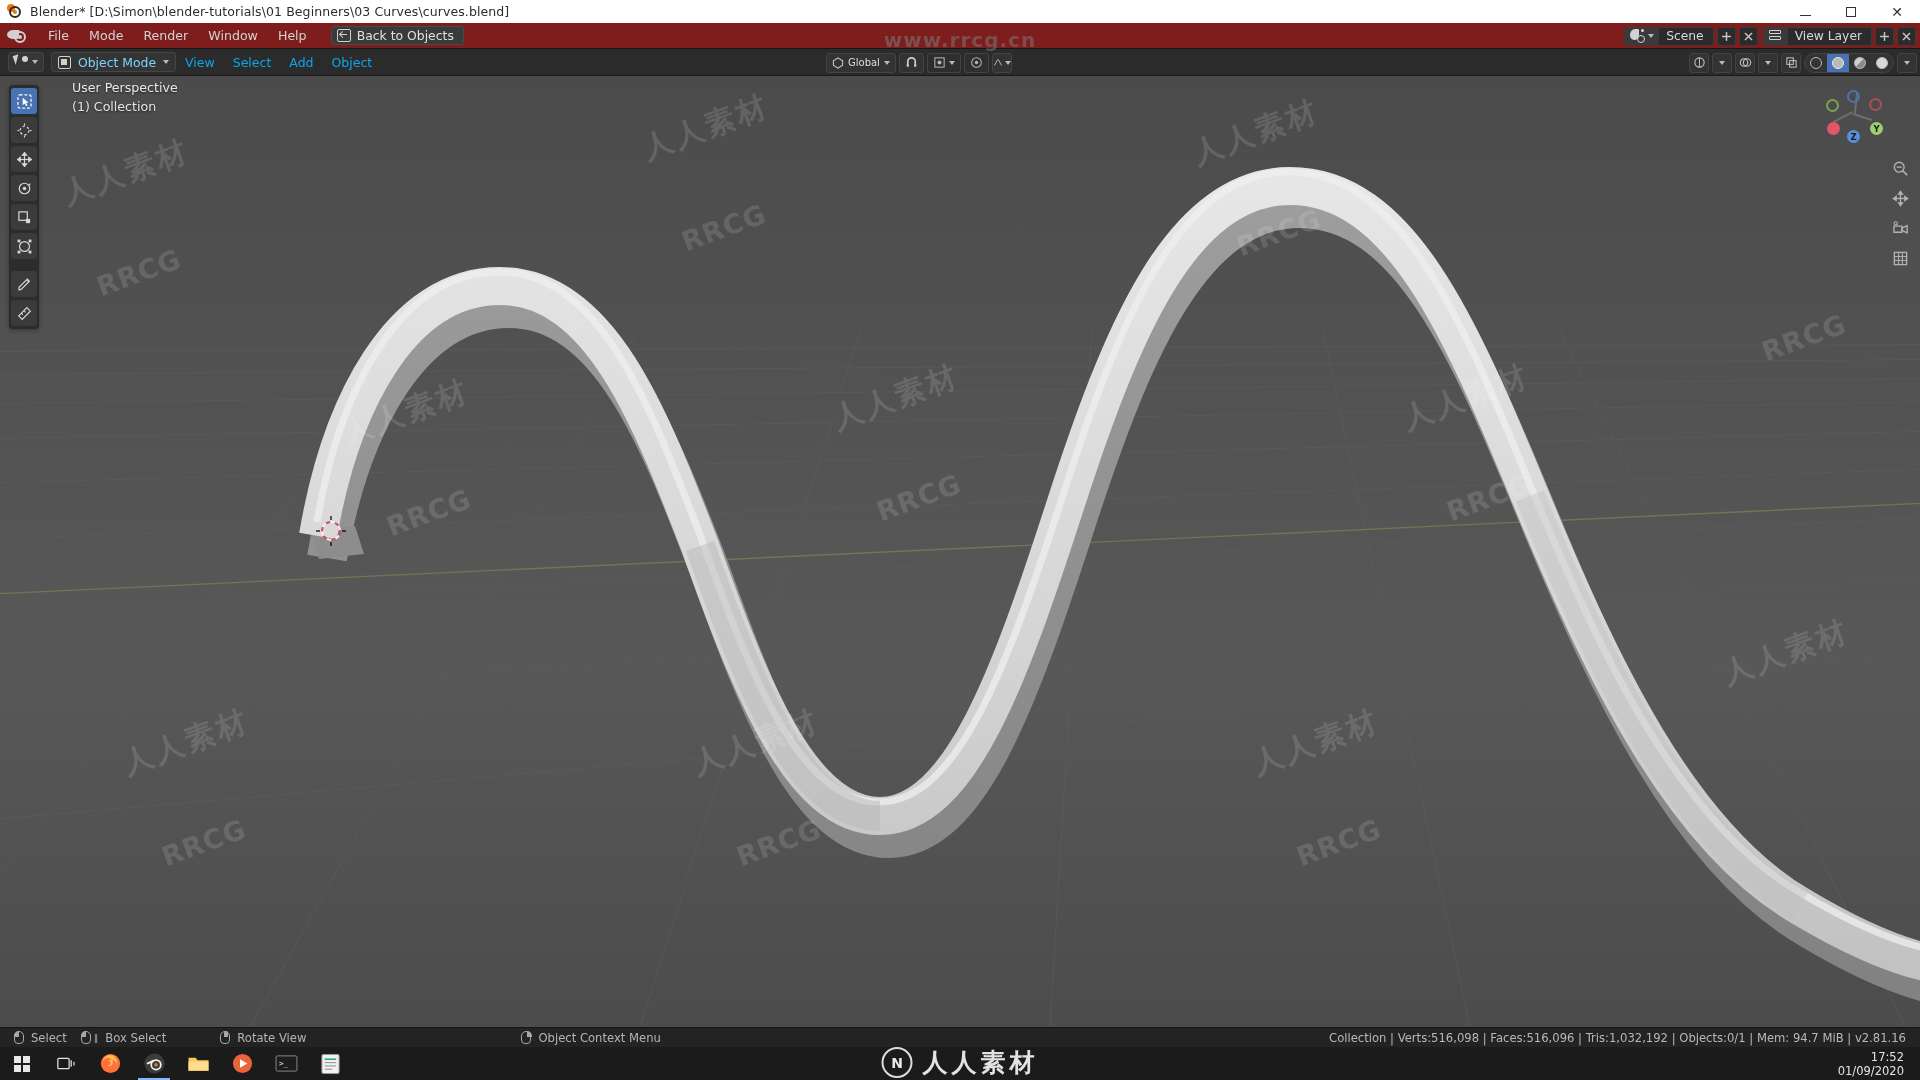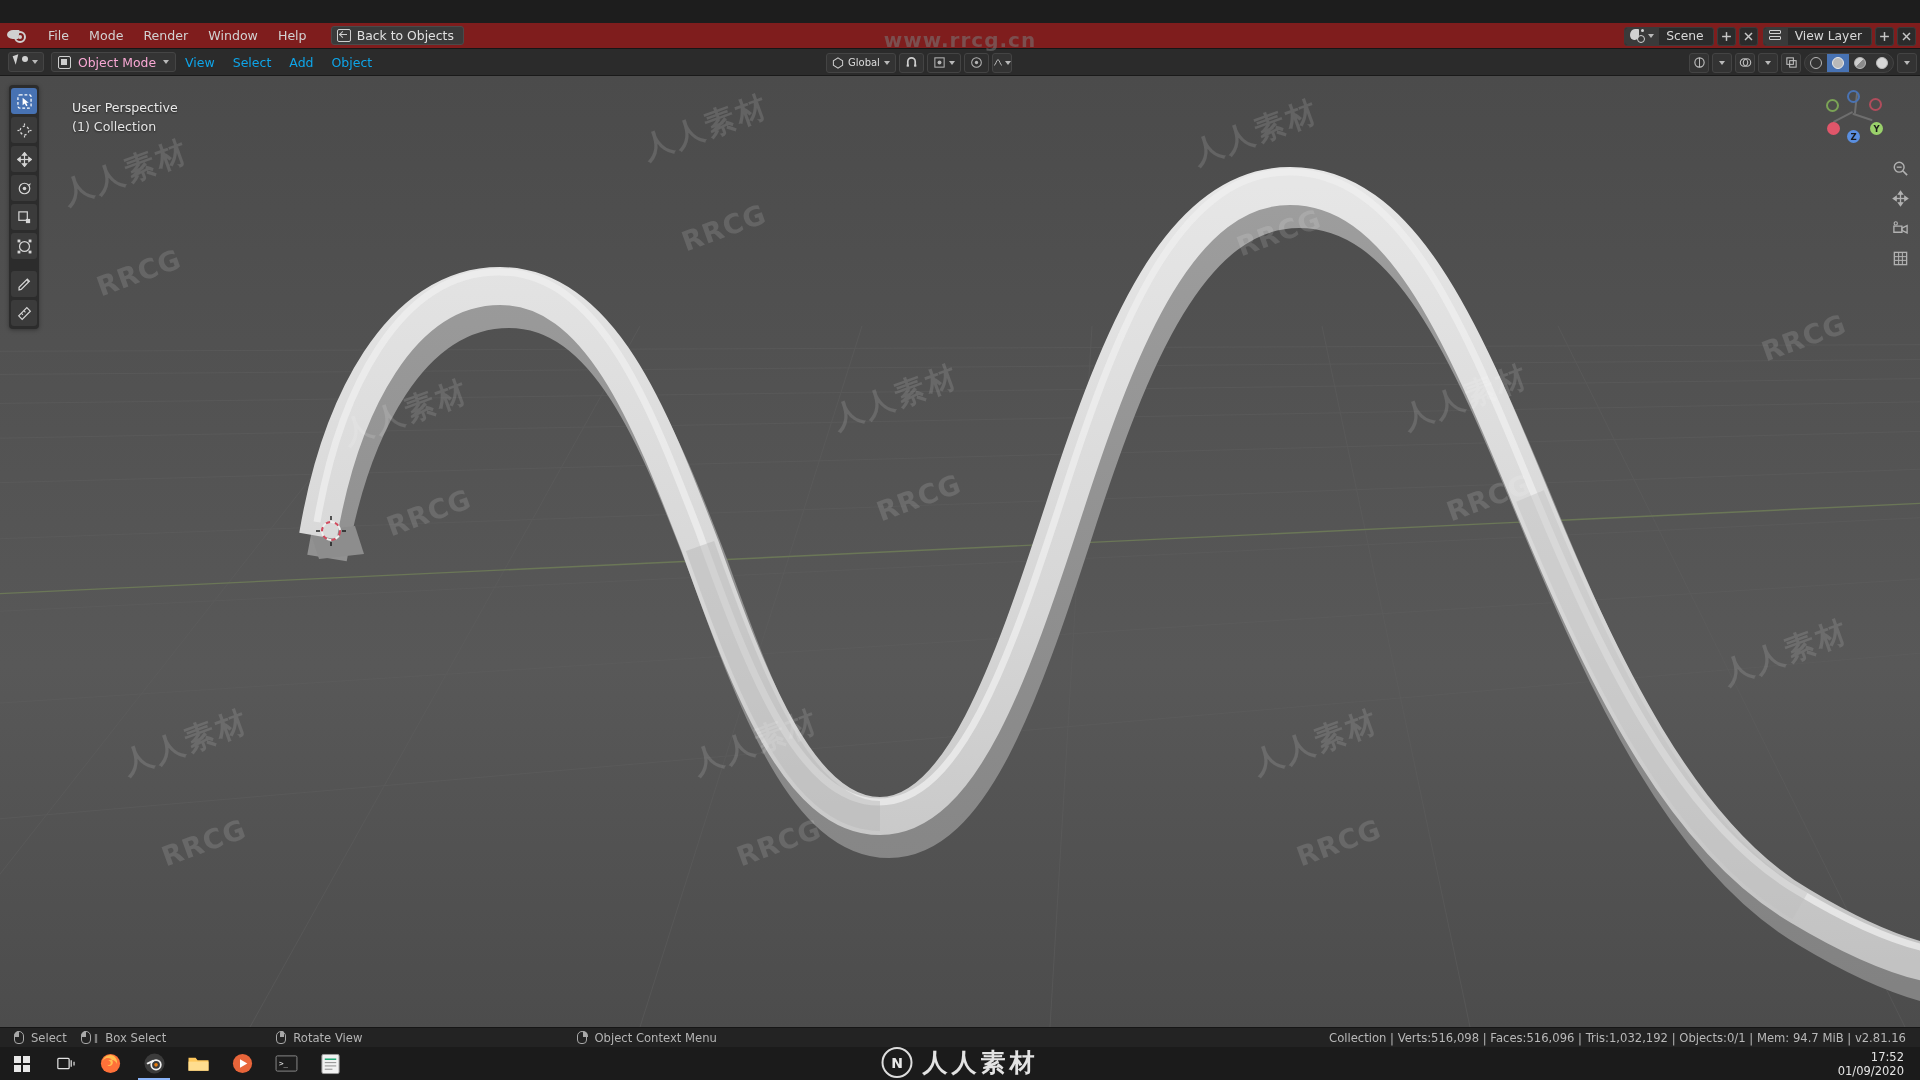--- a/index.html
+++ b/index.html
@@ -168,21 +168,21 @@
   }
   .cursor-glyph .cg-ball {
     position: absolute; right: 1px; top: 1px; width: 6px; height: 6px;
     border-radius: 50%; background: #d2d2d2;
   }
   .mode-select {
     display: flex; align-items: center; gap: 7px;
     background: #343434; border: 1px solid #454545; border-radius: 3px;
     height: 20px; padding: 0 6px; margin-left: 7px;
   }
-  .mode-select .ms-label { font-size: 12.4px; color: #f9a8d4; white-space: nowrap; }
+  .mode-select .ms-label { font-size: 12.4px; color: #7dd3fc; white-space: nowrap; }
   .cube-ico {
     width: 13px; height: 13px; border: 1.3px solid #cfcfcf; border-radius: 2px;
     position: relative; flex: none;
   }
   .cube-ico::after {
     content: ""; position: absolute; left: 2px; top: 2px;
     width: 6px; height: 6px; background: #cfcfcf;
   }
   .vp-menu { font-size: 12.5px; color: #0ea5e9; padding: 3px 9px; white-space: nowrap; }
 
@@ -229,21 +229,21 @@
   .shade-ball.mat i { background: linear-gradient(135deg,#cfcfcf 0 50%, #8a8a8a 50% 100%); }
   .shade-ball.rend i { background: #d8d8d8; }
 
   
   .viewport {
     position: absolute; top: 76px; left: 0; width: 1920px; height: 951px;
     background: linear-gradient(180deg, #4a4a4a 0%, #535353 46%, #575757 64%, #4e4e4e 100%);
     overflow: hidden;
   }
   .vp-overlay-text {
-    position: absolute; left: 72px; top: 22px;
+    position: absolute; left: 72px; top: 2px;
     font-size: 12.6px; color: #e9e9e9; line-height: 19px;
     text-shadow: 0 1px 2px rgba(0,0,0,.55); pointer-events: none;
   }
   .vp-overlay-text .l2 { color: #e4e4e4; }
 
   
   .vp-toolbar {
     position: absolute; left: 9px; top: 9px; width: 30px;
     background: #2c2c2c; border-radius: 4px; padding: 3px 0;
     display: flex; flex-direction: column; gap: 3px; align-items: center;
@@ -580,20 +580,39 @@
           <rect x="2.5" y="2.5" width="13" height="13" fill="none" stroke="#d8d8d8" stroke-width="1.4"></rect>
           <line x1="2.5" y1="7" x2="15.5" y2="7" stroke="#d8d8d8" stroke-width="1.1"></line>
           <line x1="2.5" y1="11" x2="15.5" y2="11" stroke="#d8d8d8" stroke-width="1.1"></line>
           <line x1="7" y1="2.5" x2="7" y2="15.5" stroke="#d8d8d8" stroke-width="1.1"></line>
           <line x1="11" y1="2.5" x2="11" y2="15.5" stroke="#d8d8d8" stroke-width="1.1"></line>
         </svg>
       </div>
     </div>
   </div>
 
+  <div class="titlebar">
+    <div class="tb-icon">
+      <div class="lobe"></div>
+        <div class="ring"></div>
+        <div class="dot"></div>
+    </div>
+    <div class="tb-title">Blender* [D:\Simon\blender-tutorials\01 Beginners\03 Curves\curves.blend]</div>
+    <div class="win-controls">
+      <div class="win-btn">
+          <span class="win-min"></span>
+        </div>
+      <div class="win-btn">
+          <span class="win-max"></span>
+        </div>
+      <div class="win-btn">
+          <span class="win-close">✕</span>
+        </div>
+    </div>
+  </div>
 
   <div class="topbar">
     <div class="blender-logo">
       <div class="bl-body"></div>
         <div class="bl-ring"></div>
         <div class="bl-dot"></div>
     </div>
     <div class="menu-item">File</div>
     <div class="menu-item">Mode</div>
     <div class="menu-item">Render</div>
@@ -756,21 +775,21 @@
   <div class="statusbar">
     <div class="sb-item">
       <span class="mouse-ic lmb"></span>
       <span class="sb-label">Select</span>
     </div>
     <div class="sb-item">
       <span class="mouse-ic lmb"></span>
       <span class="drag-marks">‖</span>
       <span class="sb-label">Box Select</span>
     </div>
-    <div class="sb-item" style="margin-left:110px">
+    <div class="sb-item" style="margin-left:54px">
       <span class="mouse-ic mmb"></span>
       <span class="sb-label">Rotate View</span>
     </div>
     <div class="sb-item" style="margin-left:215px">
       <span class="mouse-ic rmb"></span>
       <span class="sb-label">Object Context Menu</span>
     </div>
     <div class="sb-stats">Collection | Verts:516,098 | Faces:516,096 | Tris:1,032,192 | Objects:0/1 | Mem: 94.7 MiB | v2.81.16</div>
   </div>
 

